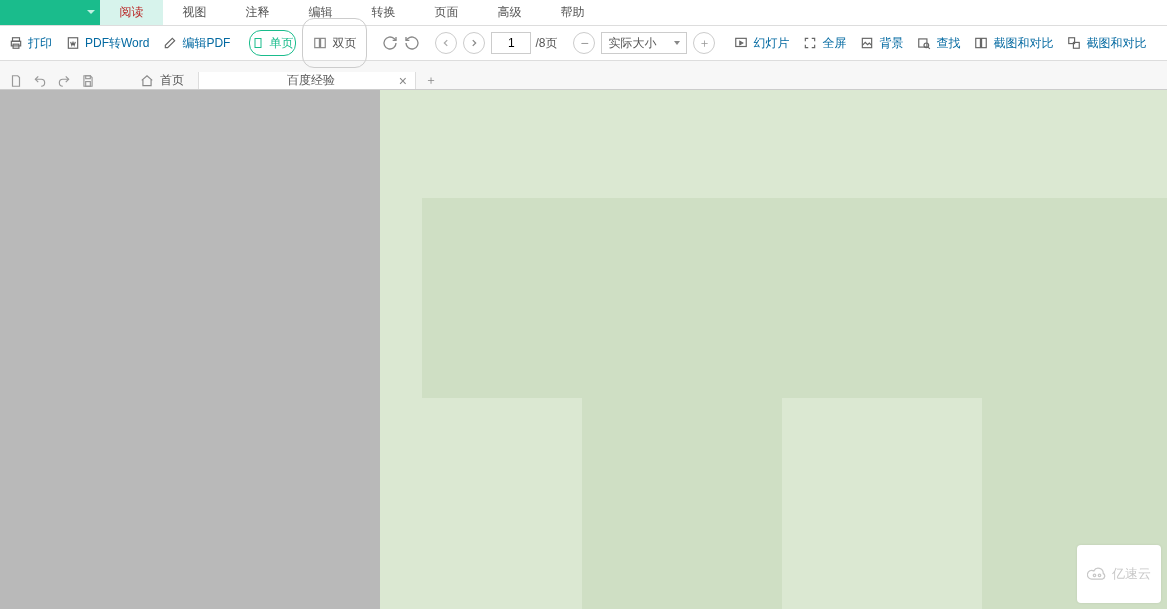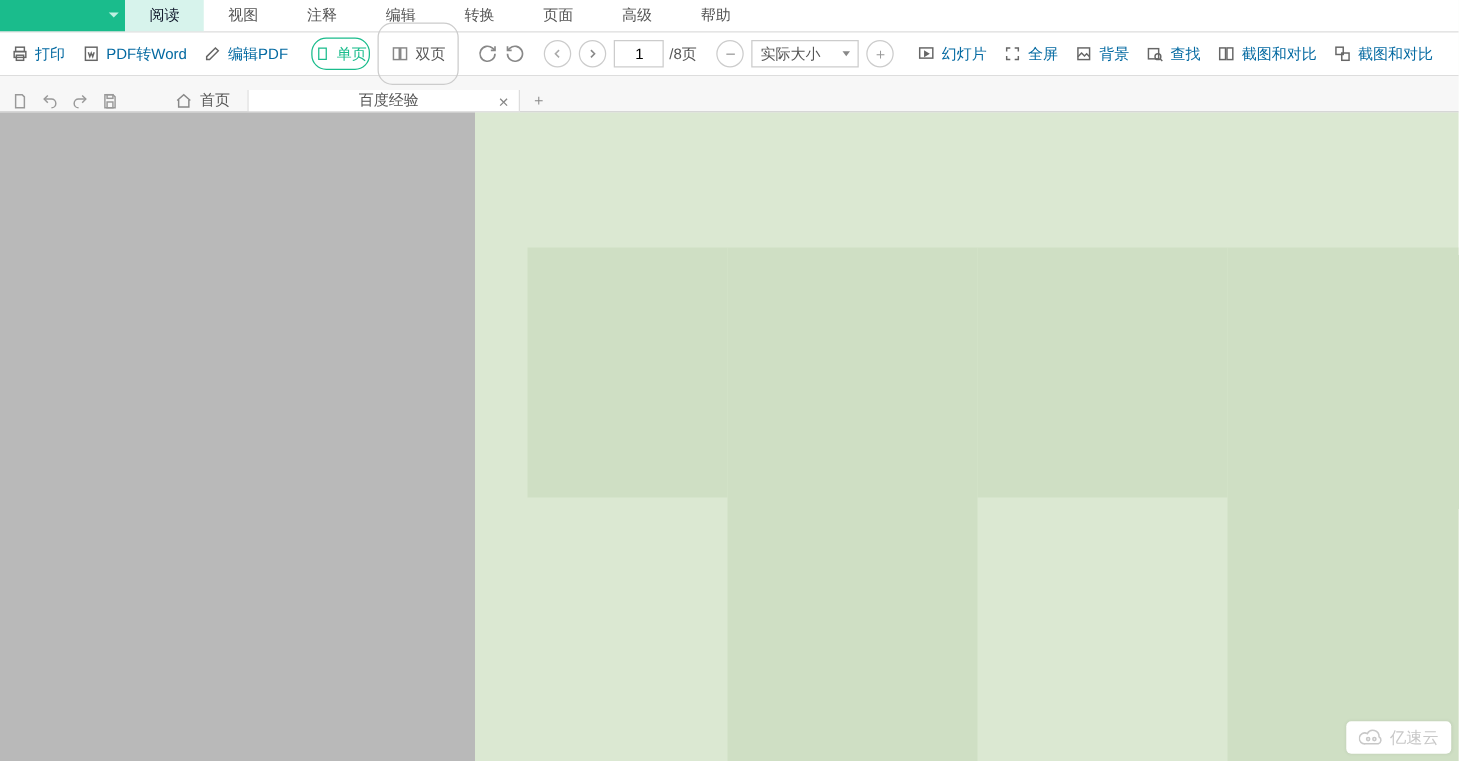--- a/index.html
+++ b/index.html
@@ -4,21 +4,21 @@
 <style>
   html,body{margin:0;padding:0;width:1167px;height:609px;overflow:hidden;
             font-family:"Microsoft YaHei","PingFang SC",Arial,sans-serif;
             font-size:12px;color:#555;background:#fff;}
   .menubar{height:25px;line-height:25px;display:flex;border-bottom:1px solid #ddd;}
   .app-btn{width:100px;background:#1abc8c;height:100%;position:relative;}
   .app-btn:after{content:"";position:absolute;right:5px;top:10px;
                  border-left:4px solid transparent;border-right:4px solid transparent;
                  border-top:4px solid #bff0e1;}
   .menubar .tab{width:63px;text-align:center;cursor:pointer;}
-  .menubar .tab.active{color:#0f172a;background:#d7f3ec;}
+  .menubar .tab.active{color:#b91c1c;background:#d7f3ec;}
   .toolbar{height:34px;display:flex;align-items:center;padding:0 2px;gap:0;
            border-bottom:1px solid #ddd;}
   .tb{display:flex;align-items:center;gap:5px;padding:0 7px;height:30px;cursor:pointer;color:#0369a1;}
   .tb .lbl{white-space:nowrap;}
   .tb svg{display:block}
   .pill{display:flex;align-items:center;gap:5px;height:24px;padding:0 2px;
         border:1px solid #1abc8c;border-radius:12px;color:#1abc8c;cursor:pointer;}
   .pill-outline{display:flex;align-items:center;gap:5px;height:24px;padding:12px 10px;
         border:1px solid #ccc;border-radius:12px;color:#555;cursor:pointer;}
   .circ{width:20px;height:20px;border:1px solid #ccc;border-radius:50%;
@@ -34,21 +34,21 @@
   .htab{display:flex;align-items:center;gap:6px;padding:0 14px;cursor:pointer;border-right:1px solid #ddd;}
   .dtab{display:flex;align-items:center;gap:6px;padding:0 14px 0 22px;background:#fff;cursor:pointer;
         border-right:1px solid #ddd;position:relative;min-width:180px;justify-content:center;}
   .dtab .close{position:absolute;right:8px;color:#888;font-size:14px;line-height:1;}
   .addtab{width:30px;display:flex;align-items:center;justify-content:center;color:#888;cursor:pointer;}
   .content{height:521px;display:flex;}
   .sidebar{width:380px;background:#b9b9b9;}
   .doc{flex:1;background:#dbe8d2;position:relative;overflow:hidden;}
   .block{position:absolute;background:#cfdfc4;}
   .watermark{position:absolute;right:6px;bottom:6px;background:#fff;border-radius:4px;
-             padding:4px 10px;font-size:13px;color:#c8c8c8;display:flex;align-items:center;gap:5px;
+             padding:20px 10px;font-size:13px;color:#c8c8c8;display:flex;align-items:center;gap:5px;
              box-shadow:0 0 3px rgba(0,0,0,.08);}
   .sp-sm{width:6px}
   .sp-md{width:12px}
 </style>
 </head>
 <body>
 
 <div class="menubar">
   <div class="app-btn"></div>
   <div class="tab active"><span>阅读</span></div>

